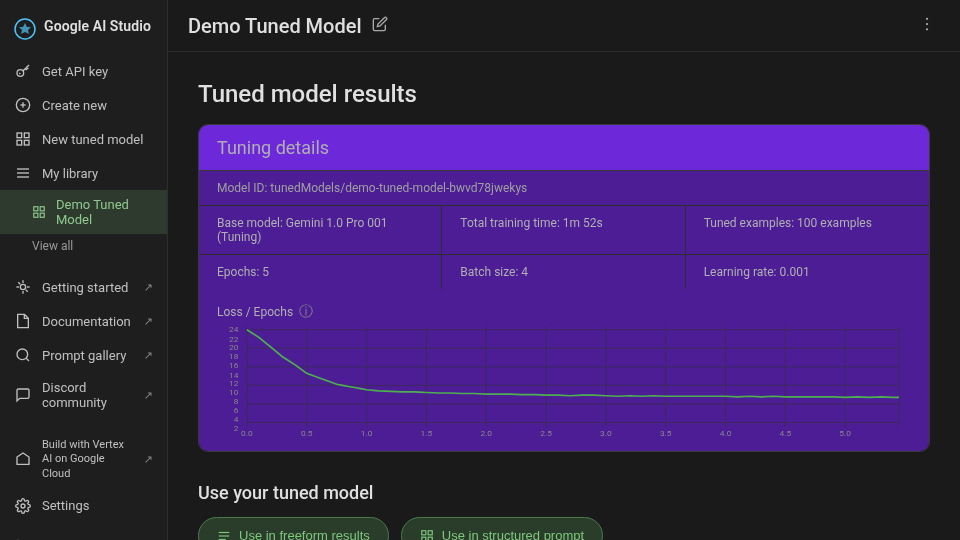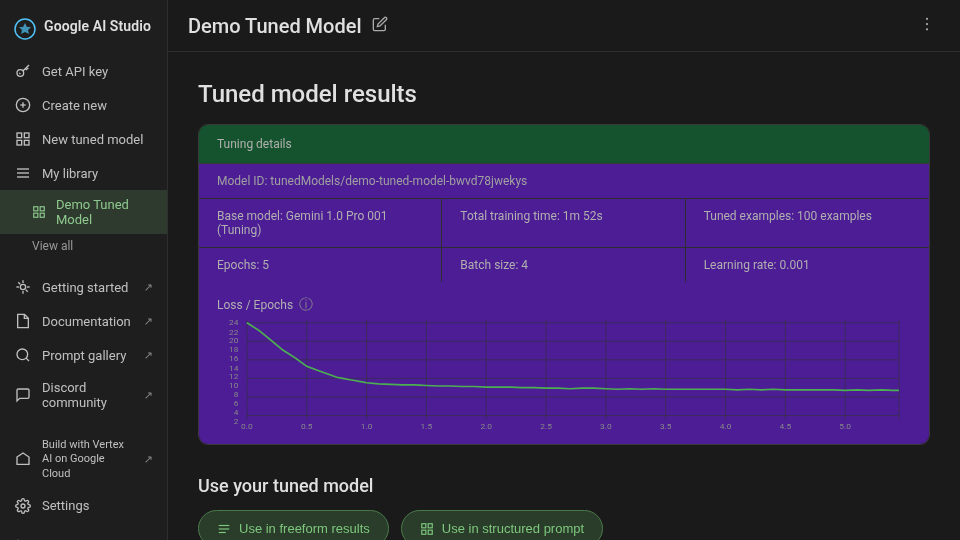--- a/index.html
+++ b/index.html
@@ -158,23 +158,23 @@
     
     .tuning-card {
       border: 1px solid #3a3a3a;
       border-radius: 10px;
       overflow: hidden;
       margin-bottom: 30px;
     }
     .tuning-card-header {
       padding: 12px 18px;
       border-bottom: 1px solid #3a3a3a;
-      font-size: 12px;
+      font-size: 18px;
       color: #b0b0b0;
-      background: #14532d;
+      background: #6d28d9;
     }
     .tuning-card-body {
       background: #4c1d95;
     }
     .tuning-model-id {
       padding: 10px 18px;
       border-bottom: 1px solid #2e2e2e;
       font-size: 12px;
       color: #a0a0a0;
     }

